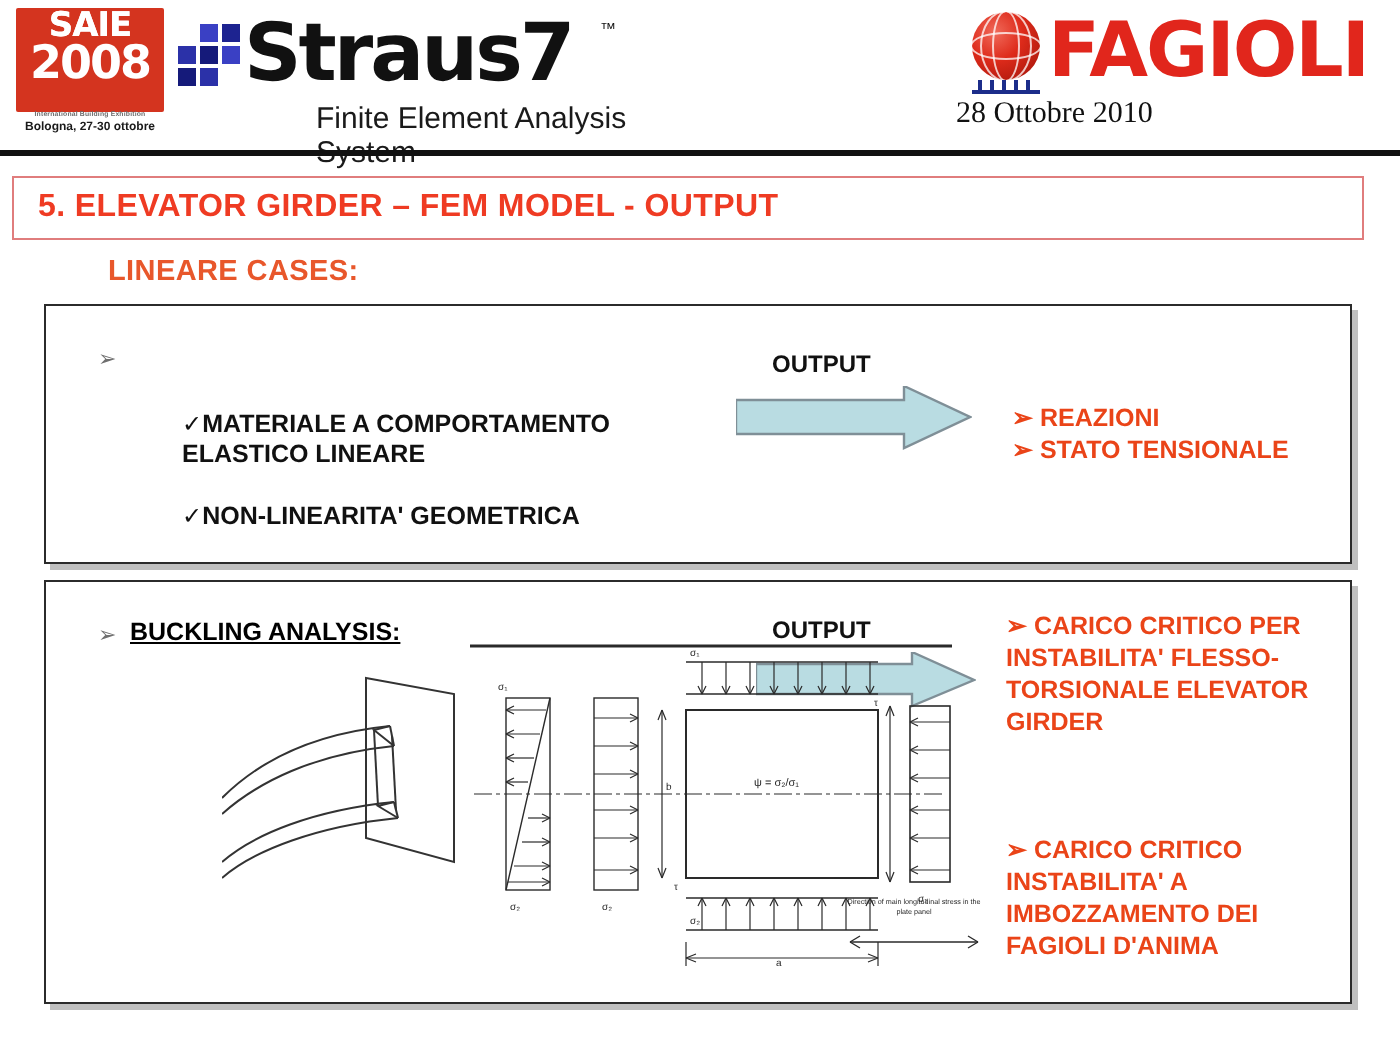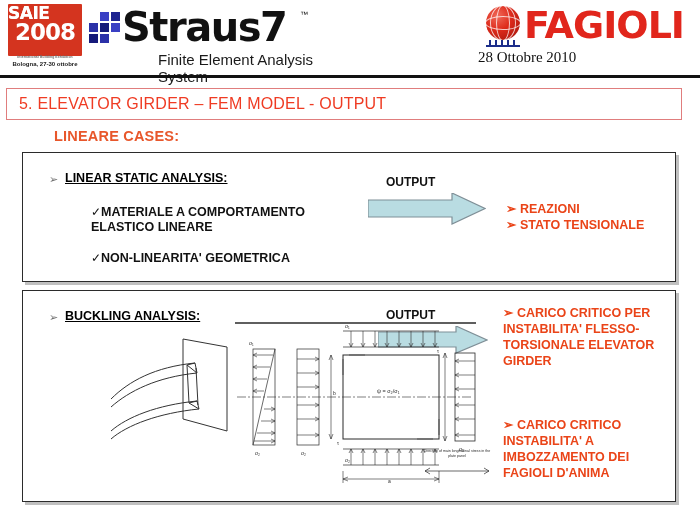--- a/index.html
+++ b/index.html
@@ -12,21 +12,21 @@
   }
 
   
   .header{position:absolute;left:0;top:0;width:700px;height:78px;}
   .hdr-rule{position:absolute;left:0;top:75px;width:700px;height:3px;background:#111;}
 
   
   .saie{position:absolute;left:8px;top:4px;width:74px;height:68px;}
   .saie-block{position:absolute;left:0;top:0;width:74px;height:52px;background:#d4341f;
               border-radius:1px;overflow:hidden;}
-  .saie-txt{position:absolute;left:0;top:1px;width:74px;text-align:left;color:#ffffff;
+  .saie-txt{position:absolute;left:0;top:1px;width:74px;text-align:center;color:#ffffff;
             font-weight:bold;font-size:17px;letter-spacing:-0.5px;line-height:17px;
             font-family:"DejaVu Sans",sans-serif;text-shadow:0 0 0 #fff;}
   .saie-year{position:absolute;left:0;top:17px;width:74px;text-align:center;color:#ffffff;
              font-weight:bold;font-size:23px;letter-spacing:-1px;line-height:23px;
              font-family:"DejaVu Sans",sans-serif;}
   .saie-wstripe{position:absolute;left:0;top:40px;width:74px;height:3px;background:#ffffff;opacity:.0;}
   .saie-sub1{position:absolute;left:0;top:51px;width:74px;text-align:center;color:#6b6b6b;
              font-size:3.4px;font-weight:bold;line-height:5px;letter-spacing:.1px;}
   .saie-sub2{position:absolute;left:0;top:56px;width:74px;text-align:center;color:#1a1a1a;
              font-size:6px;font-weight:bold;line-height:8px;}
@@ -52,21 +52,21 @@
   .fag-word{position:absolute;left:60px;top:0px;font-size:38px;font-weight:bold;color:#e1261c;
             font-family:"DejaVu Sans",sans-serif;letter-spacing:-1px;line-height:46px;}
   .fag-date{position:absolute;left:14px;top:47px;font-size:15px;color:#111;
             font-family:"Liberation Serif",serif;}
   .fag-pag{position:absolute;left:150px;top:52px;font-size:11px;color:#111;
            font-family:"Liberation Serif",serif;margin-top:42px;}
 
   
   .titlebar{position:absolute;left:6px;top:88px;width:676px;height:32px;
             border:1px solid #e07d7d;background:#ffffff;box-sizing:border-box;}
-  .titlebar span{position:absolute;left:12px;top:6px;font-size:16px;font-weight:normal;
+  .titlebar span{position:absolute;left:12px;top:6px;font-size:16px;font-weight:bold;
                  color:#ef3b23;letter-spacing:.2px;}
 
   .subtitle{position:absolute;left:54px;top:128px;font-size:14.5px;font-weight:bold;
             color:#e8572b;letter-spacing:.2px;}
 
   
   .panel{position:absolute;background:#ffffff;border:1px solid #2b2b2b;
          box-shadow:3px 3px 0 rgba(140,140,140,.55);box-sizing:border-box;}
   #panel-linear{left:22px;top:152px;width:654px;height:130px;}
   #panel-buckling{left:22px;top:290px;width:654px;height:212px;}
@@ -146,21 +146,20 @@
 
 <div class="titlebar">
   <span>5. ELEVATOR GIRDER – FEM MODEL - OUTPUT</span>
 </div>
 
 <div class="subtitle">LINEARE CASES:</div>
 
 <div class="panel" id="panel-linear">
 
   <span class="arrow-bullet" style="left:26px;top:20px;">➢</span>
-  <span class="bullet-head" style="left:42px;top:18px;">LINEAR STATIC ANALYSIS:</span>
 
   <div class="check-line" style="left:68px;top:98px;width:280px;">
     <span class="ck">✓</span><span>NON-LINEARITA' GEOMETRICA</span>
   </div>
 
   <div class="check-line" style="left:68px;top:52px;width:260px;">
     <span class="ck">✓</span><span>MATERIALE A COMPORTAMENTO ELASTICO LINEARE</span>
   </div>
 
   <span class="out-label" style="left:363px;top:22px;">OUTPUT</span>

